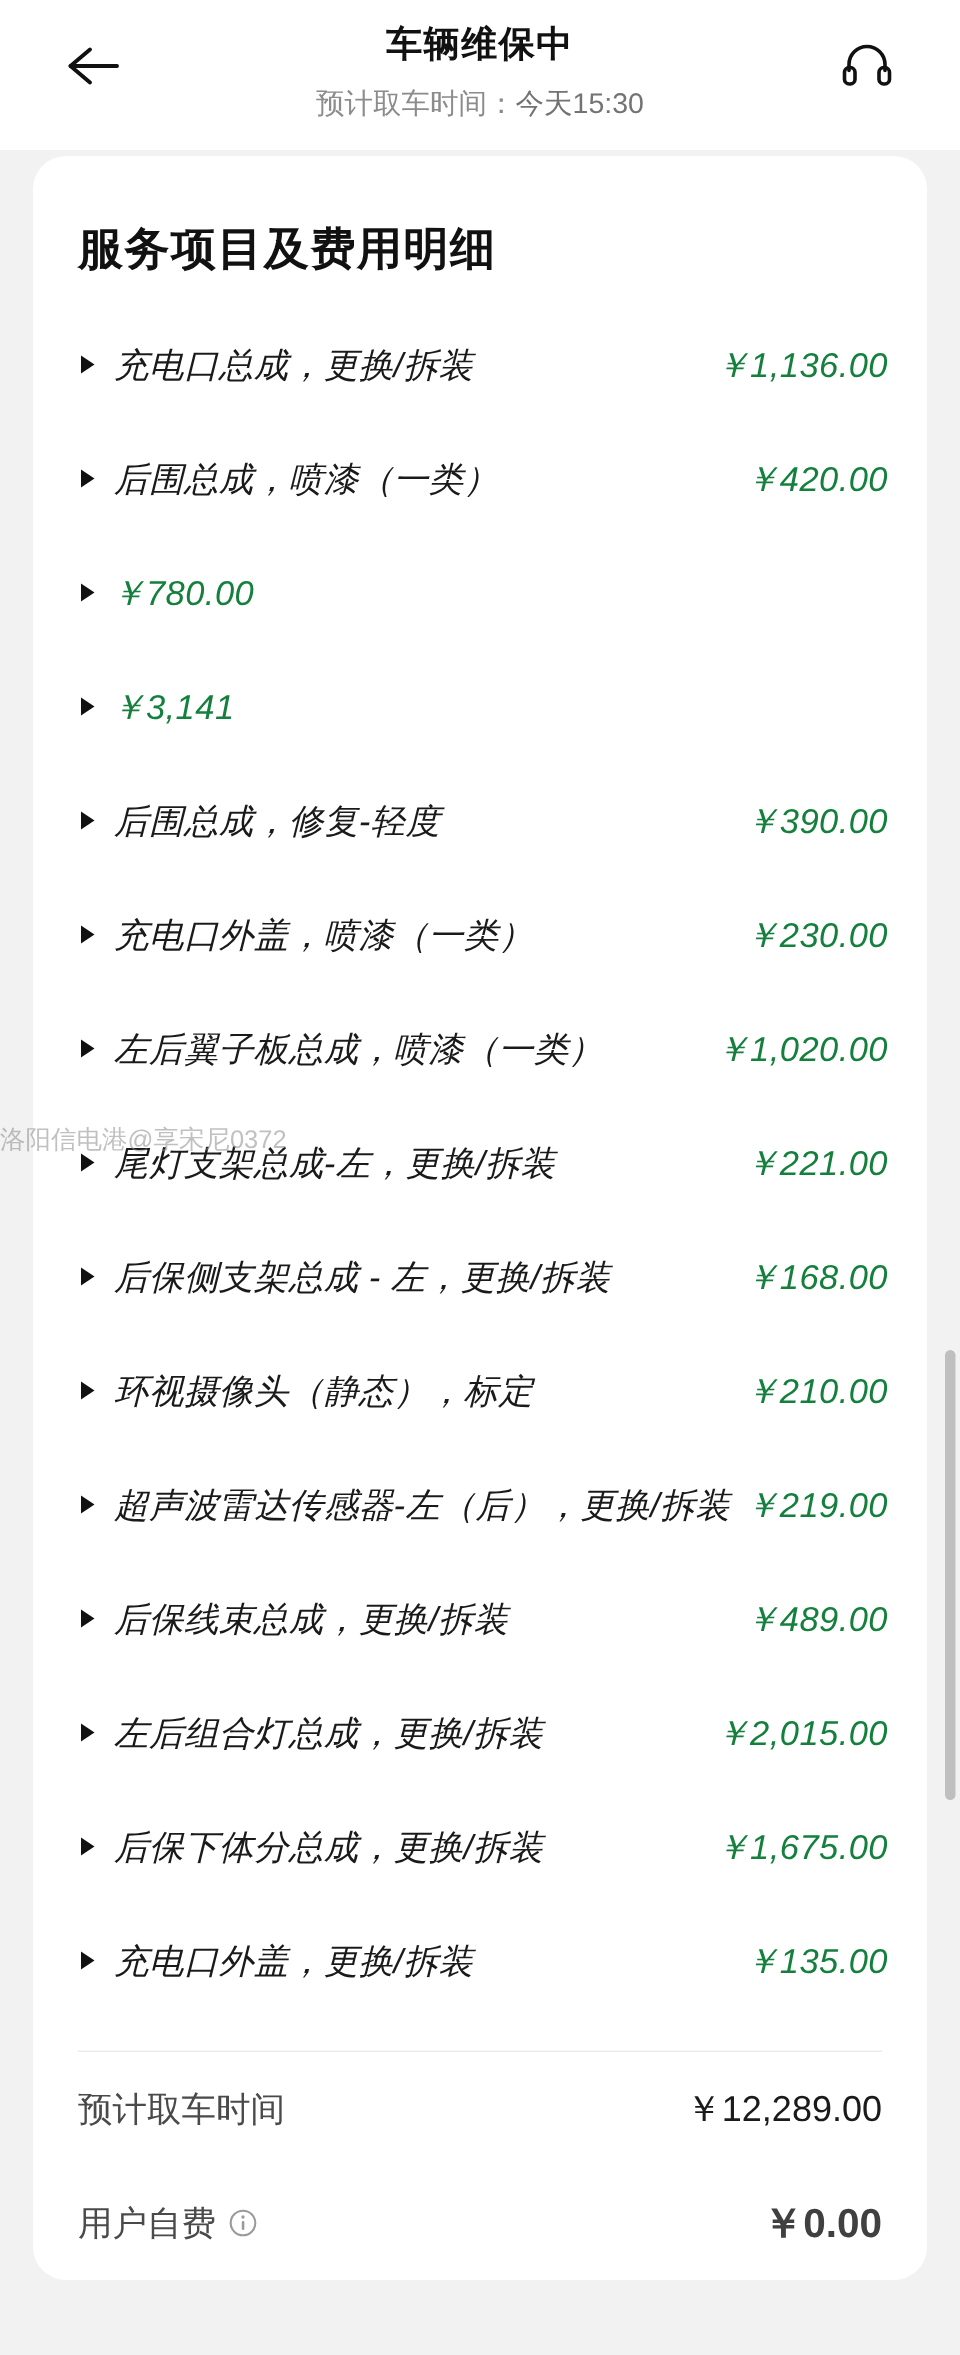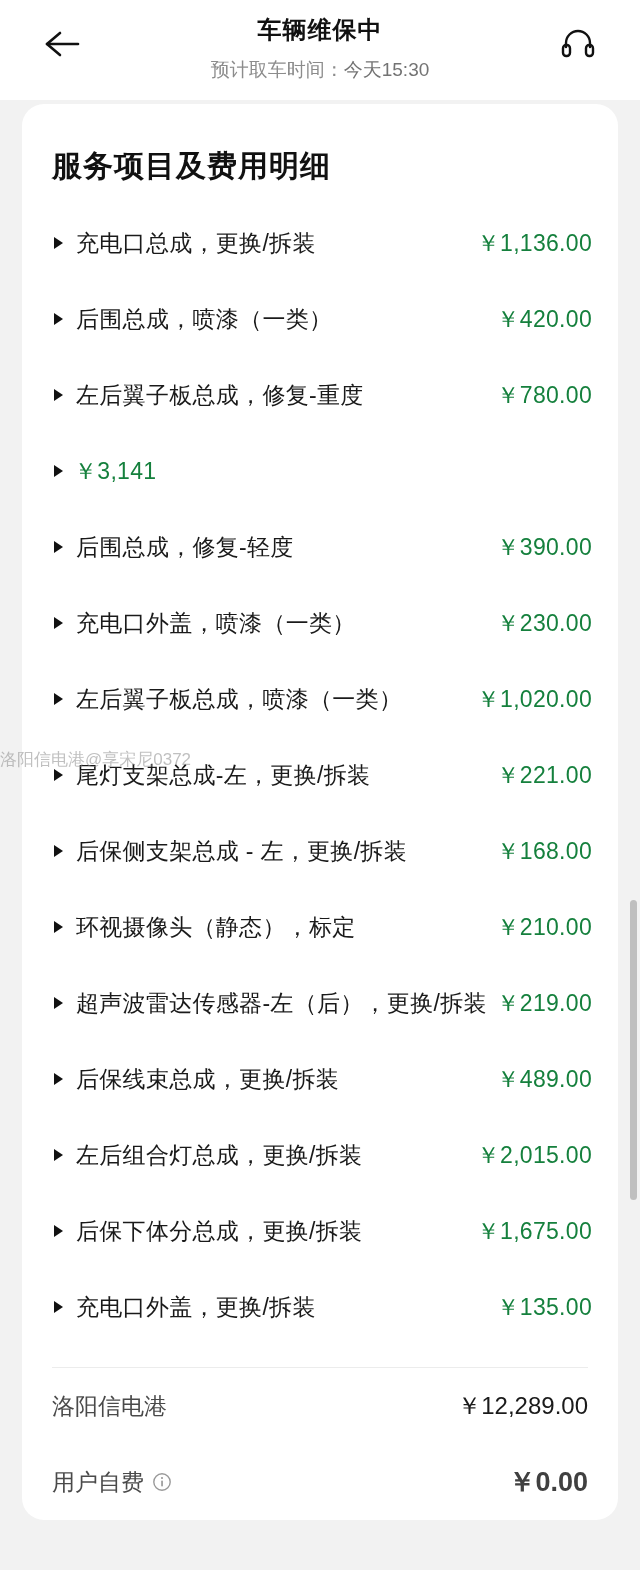--- a/index.html
+++ b/index.html
@@ -89,20 +89,21 @@
   .card-title {
     font-size: 30px;
     font-weight: bold;
     color: #111;
     padding: 42px 0 0 30px;
     letter-spacing: 1px;
   }
 
   .items {
     padding: 18px 0 0 0;
+    font-style: italic;
   }
   .item {
     display: flex;
     align-items: center;
     padding: 0 26px 0 30px;
     height: 76px;
     box-sizing: border-box;
     position: relative;
   }
   .caret {
@@ -251,21 +252,20 @@
       <span class="item-label">后围总成，喷漆（一类）</span>
       <span class="item-price">￥420.00</span>
     </div>
 
     <div class="item">
       <span class="caret">
         <svg width="14" height="16" viewBox="0 0 14 16">
             <path d="M2 2 L11 8 L2 14 Z" fill="#111"></path>
           </svg>
       </span>
-      <span class="item-label">左后翼子板总成，修复-重度</span>
       <span class="item-price">￥780.00</span>
     </div>
 
     <div class="item">
       <span class="caret">
         <svg width="14" height="16" viewBox="0 0 14 16">
             <path d="M2 2 L11 8 L2 14 Z" fill="#111"></path>
           </svg>
       </span>
       <span class="item-price">￥3,141</span>
@@ -379,21 +379,21 @@
       </span>
       <span class="item-label">充电口外盖，更换/拆装</span>
       <span class="item-price">￥135.00</span>
     </div>
 
   </div>
 
   <div class="divider"></div>
 
   <div class="summary-row">
-    <span class="summary-label">洛阳信电港</span>
+    <span class="summary-label">预计取车时间</span>
     <span class="summary-value">￥12,289.00</span>
   </div>
 
   <div class="summary-row">
     <span class="summary-label">
       <span>用户自费</span>
       <span class="info-icon">
         <svg width="20" height="20" viewBox="0 0 20 20">
           <circle cx="10" cy="10" r="8.2" fill="none" stroke="#9a9a9a" stroke-width="1.4"></circle>
           <circle cx="10" cy="6" r="1.1" fill="#9a9a9a"></circle>

